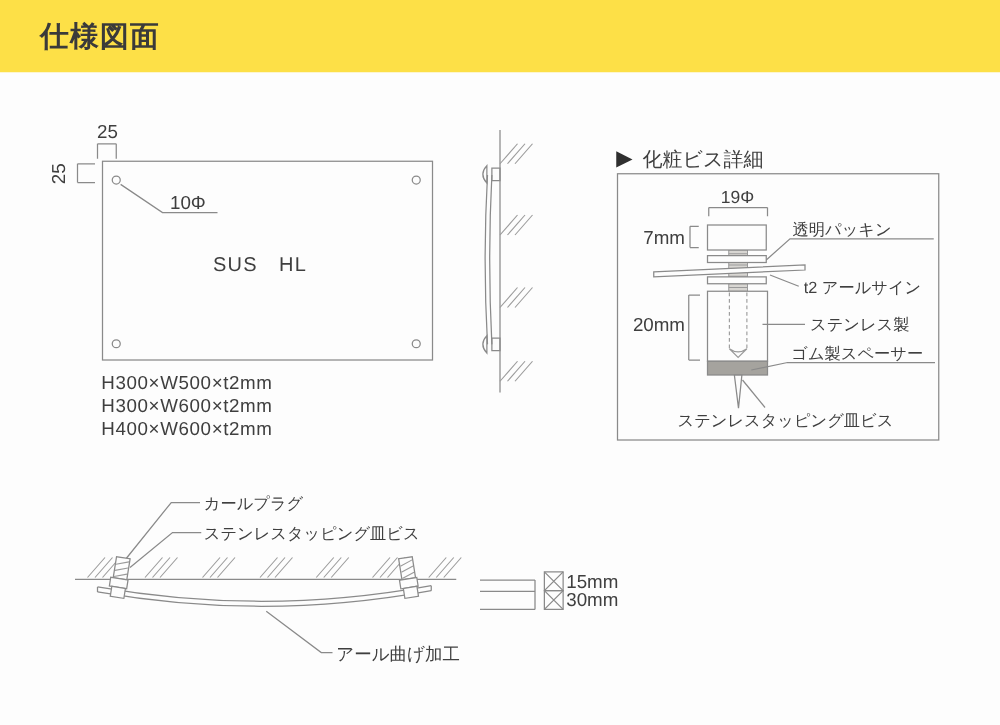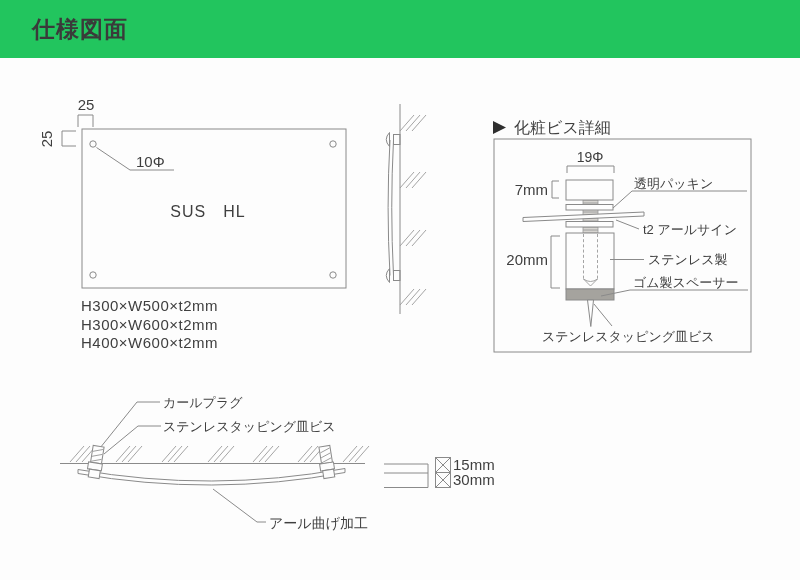--- a/index.html
+++ b/index.html
@@ -2,21 +2,21 @@
 <html><head>
 <meta charset="utf-8">
 <style>
   html,body{margin:0;padding:0;}
   body{
     width:800px;height:580px;overflow:hidden;
     background:#fdfdfd;
     font-family:"Liberation Sans","DejaVu Sans",sans-serif;
   }
   .header{
-    height:58px;background:#22c55e;
+    height:58px;background:#fde047;
     display:flex;align-items:center;
     padding:0 32px;box-sizing:border-box;
   }
   .header h1{
     margin:0;font-size:23px;font-weight:bold;color:#3a3a3a;letter-spacing:1px;
   }
   .canvas{display:block;background:#fdfdfd;}
   svg text{
     font-family:"Liberation Sans","DejaVu Sans",sans-serif;
     fill:#3f3f3f;

